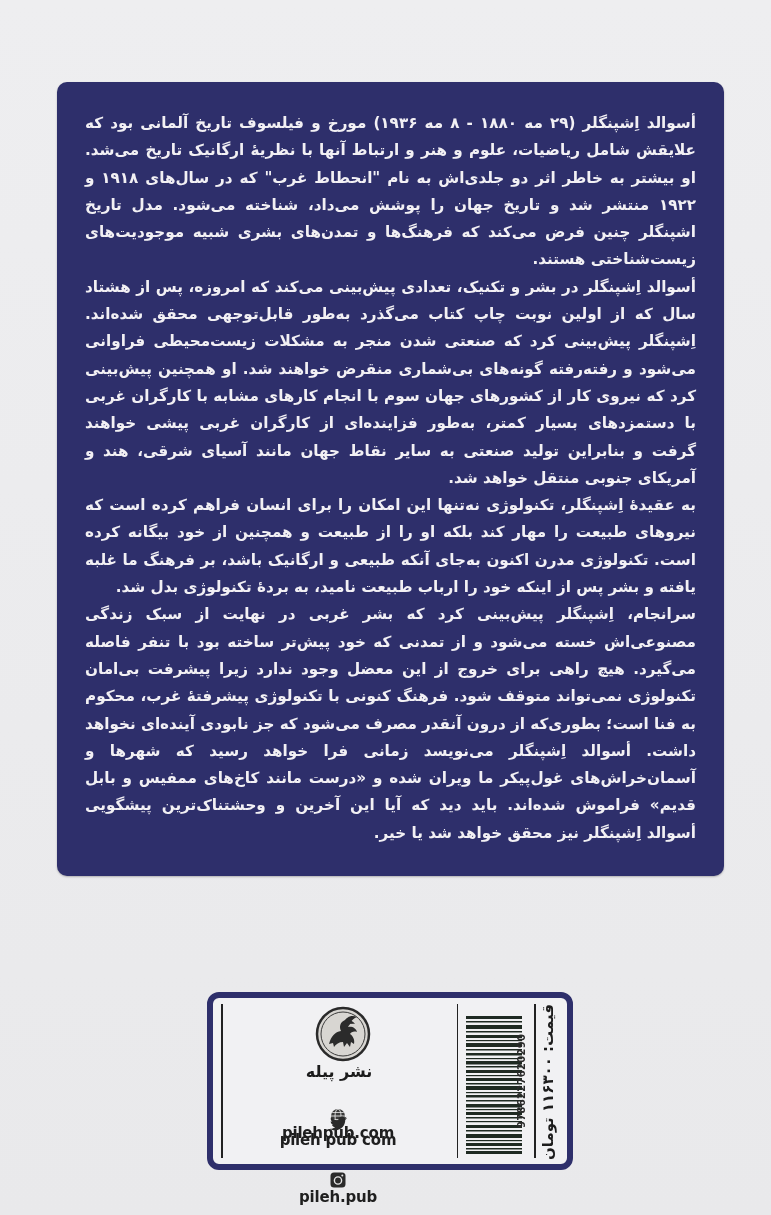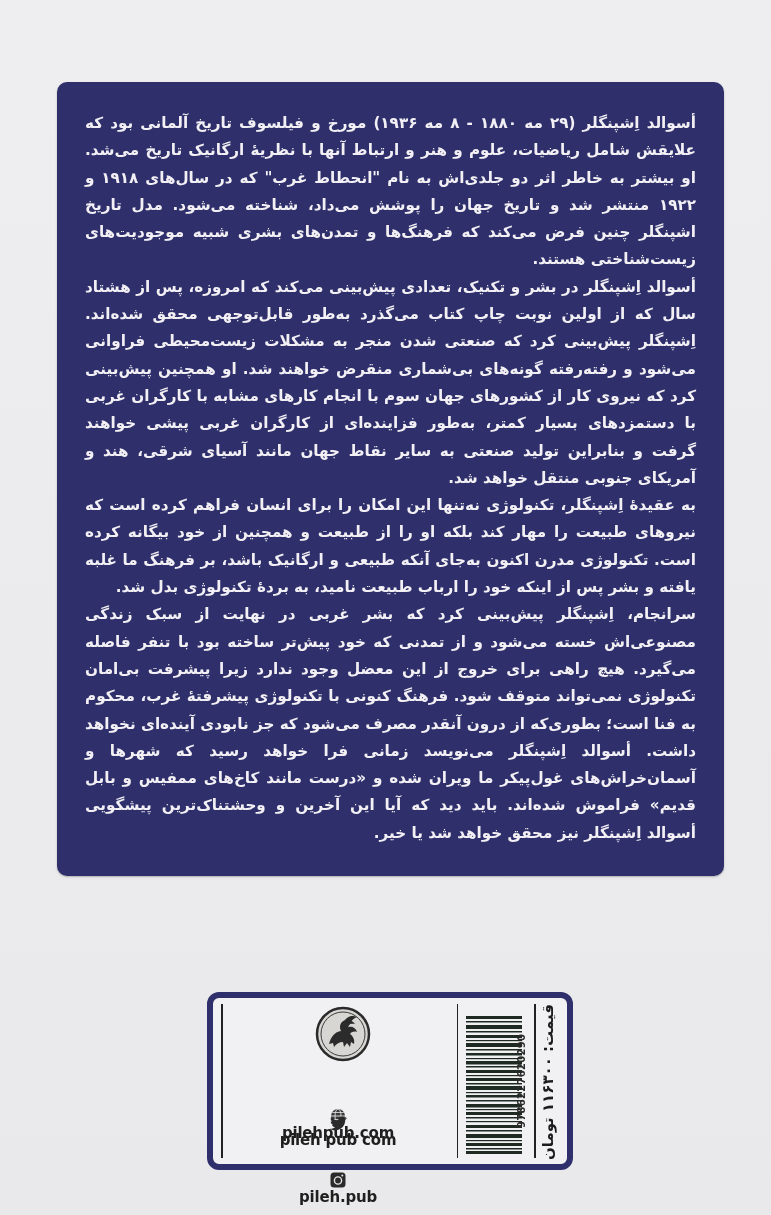--- a/index.html
+++ b/index.html
@@ -179,20 +179,21 @@
 
 <section class="publisher-box">
   <div class="pub-left">
     <svg class="pub-logo" viewBox="0 0 56 56">
       <circle cx="28" cy="28" r="26" fill="#d8d6d2" stroke="#2a2a2a" stroke-width="2.5"></circle>
       <circle cx="28" cy="28" r="22" fill="none" stroke="#3a3a3a" stroke-width="1"></circle>
       <path d="M14 38 C16 30 20 26 26 25 C24 21 25 16 30 14 C34 13 38 15 40 18 C37 17 34 18 33 21 C37 20 41 22 42 26 C39 25 36 26 35 28 C38 30 40 34 39 38 L36 36 L35 41 L32 37 L29 41 L28 36 C24 36 21 38 19 41 L18 37 Z" fill="#2b2b2b"></path>
       <path d="M30 14 C33 10 38 9 42 11 C39 12 37 14 36 16 Z" fill="#2b2b2b"></path>
       <circle cx="36" cy="19" r="1.2" fill="#d8d6d2"></circle>
     </svg>
+    <div class="pub-name">نشر پیله</div>
 
     <div class="contact-row" style="top:104px;">
       <span class="contact-icon">
         <svg width="16" height="16" viewBox="0 0 16 16">
           <circle cx="8" cy="8" r="7" fill="#3b3b3b"></circle>
           <ellipse cx="8" cy="8" rx="3" ry="7" fill="none" stroke="#e6e6e6" stroke-width="0.9"></ellipse>
           <line x1="1" y1="8" x2="15" y2="8" stroke="#e6e6e6" stroke-width="0.9"></line>
           <line x1="2.2" y1="4.5" x2="13.8" y2="4.5" stroke="#e6e6e6" stroke-width="0.8"></line>
           <line x1="2.2" y1="11.5" x2="13.8" y2="11.5" stroke="#e6e6e6" stroke-width="0.8"></line>
         </svg>

